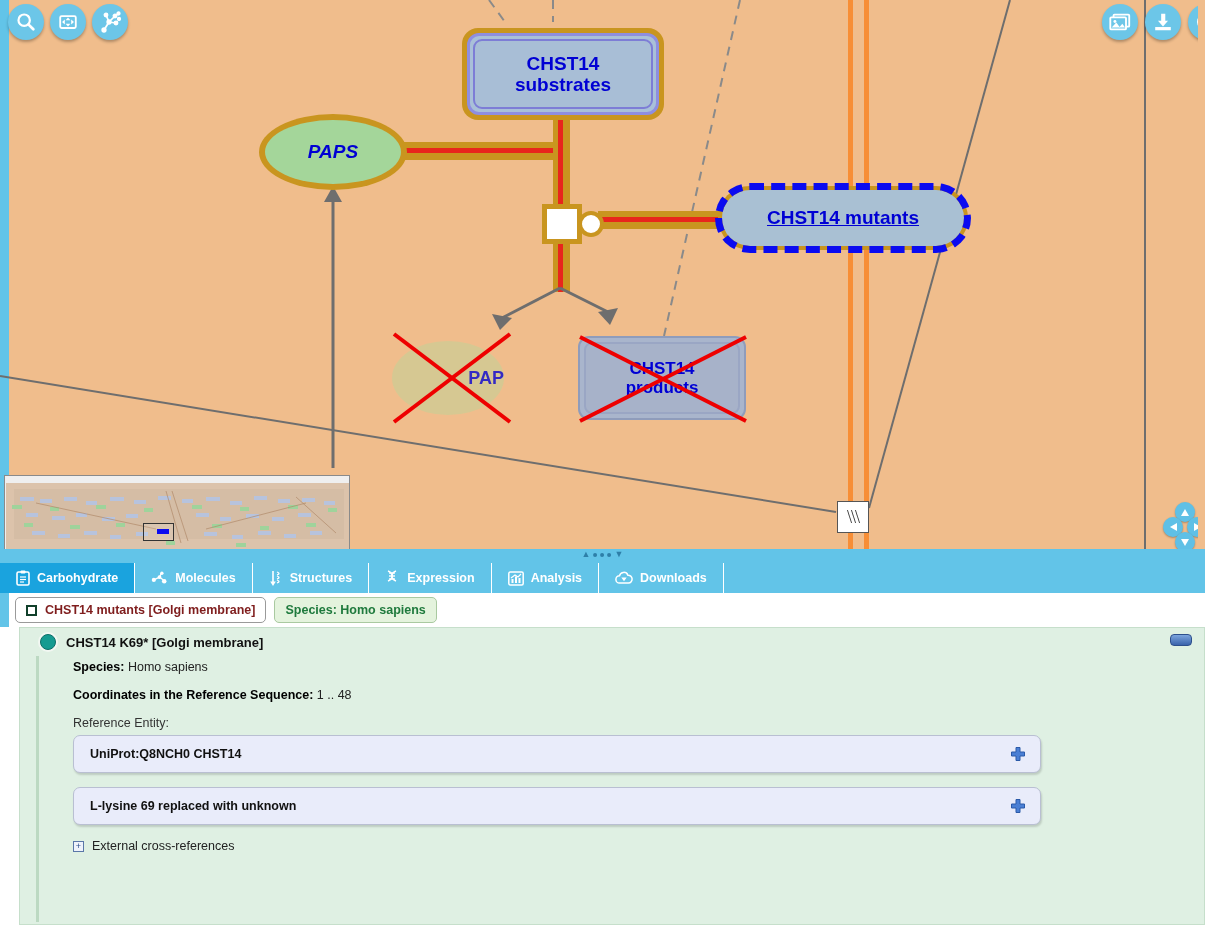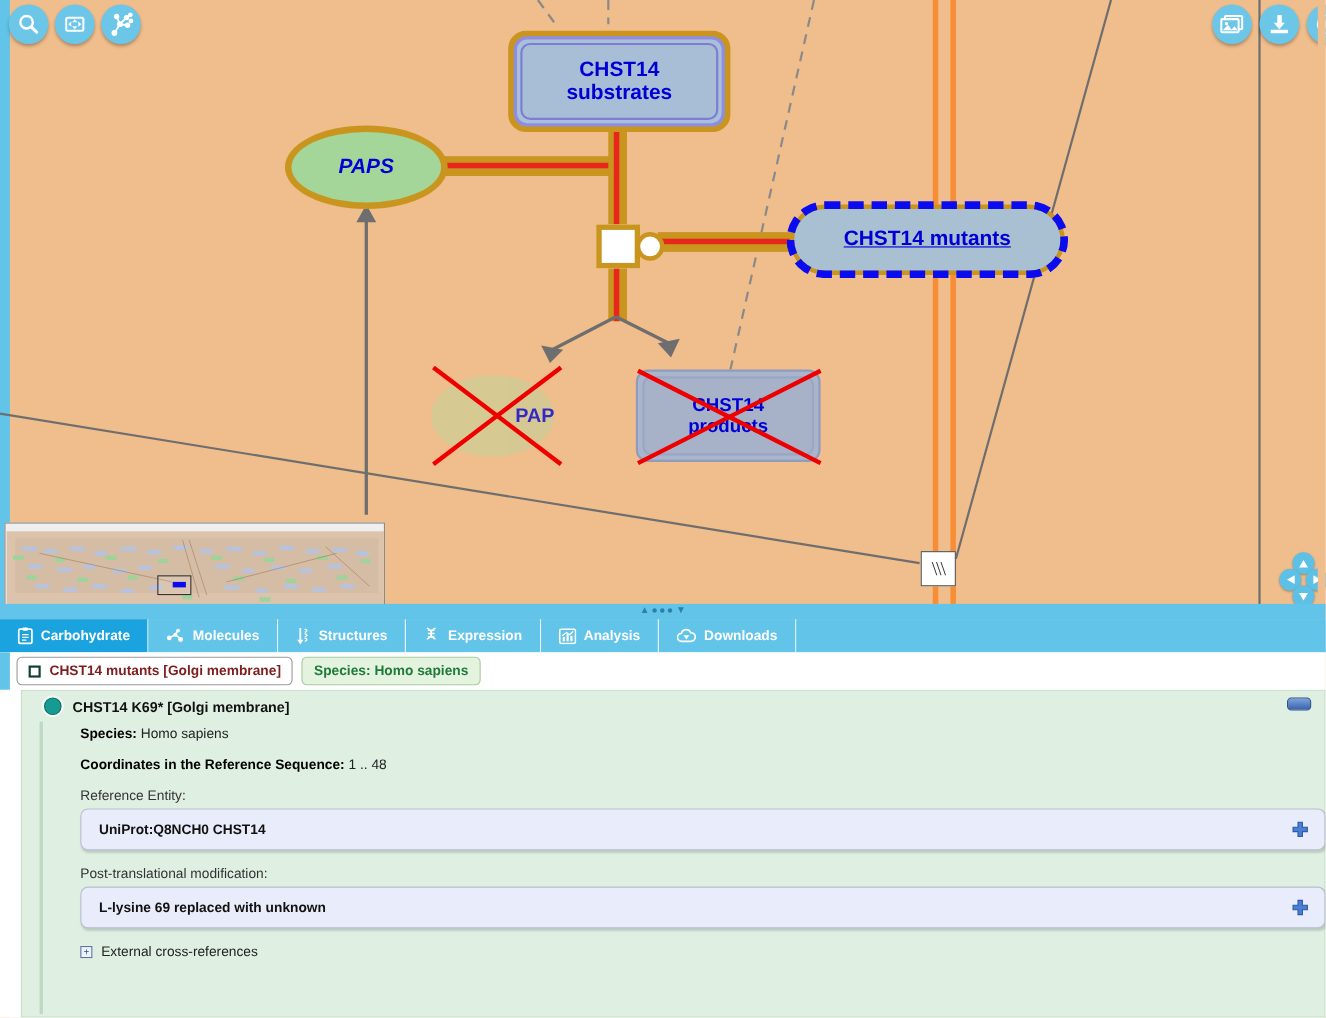--- a/index.html
+++ b/index.html
@@ -396,21 +396,21 @@
     margin-bottom: 14px;
   }
   .dfield b { color: #000; }
   .dlabel {
     font-size: 12.5px;
     color: #333;
     margin-bottom: 5px;
   }
   .dbox {
     position: relative;
-    width: 1132px;
+    width: 968px;
     height: 38px;
     border: 1px solid #b9bfd2;
     border-radius: 7px;
     background: #e9ecfa;
     box-shadow: 1px 2px 2px rgba(0,0,0,.15);
     display: flex; align-items: center;
     padding-left: 16px;
     font-size: 12.5px;
     font-weight: bold;
     color: #111;
@@ -799,21 +799,20 @@
       <div class="dlabel">Reference Entity:</div>
       <div class="dbox">
         <span>UniProt:Q8NCH0 CHST14</span>
         <span class="plus">
           <svg width="16" height="16" viewBox="0 0 16 16">
               <polygon points="6,1.5 10,1.5 10,6 14.5,6 14.5,10 10,10 10,14.5 6,14.5 6,10 1.5,10 1.5,6 6,6" fill="#4a7fd4" stroke="#2b5aa8" stroke-width="1"></polygon>
             </svg>
         </span>
       </div>
 
-      <div class="dlabel">Post-translational modification:</div>
       <div class="dbox">
         <span>L-lysine 69 replaced with unknown</span>
         <span class="plus">
           <svg width="16" height="16" viewBox="0 0 16 16">
               <polygon points="6,1.5 10,1.5 10,6 14.5,6 14.5,10 10,10 10,14.5 6,14.5 6,10 1.5,10 1.5,6 6,6" fill="#4a7fd4" stroke="#2b5aa8" stroke-width="1"></polygon>
             </svg>
         </span>
       </div>
 
       <div class="xref">

